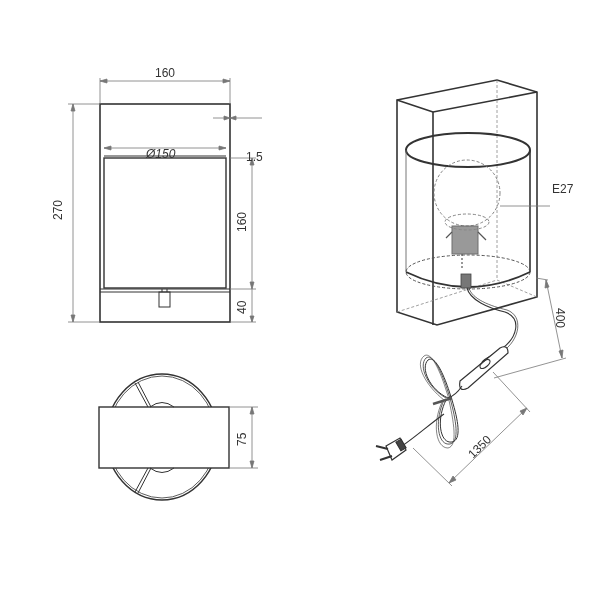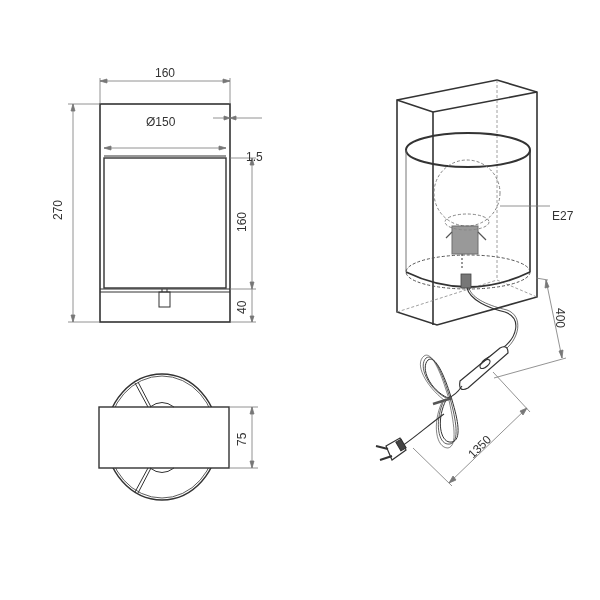--- a/index.html
+++ b/index.html
@@ -148,20 +148,20 @@
     <line x1="493" y1="372" x2="530" y2="412"></line>
     <line x1="413" y1="448" x2="452" y2="486"></line>
     <line x1="527" y1="408" x2="449" y2="483"></line>
     <polygon points="527,408 520,411 523,415" fill="#777"></polygon>
     <polygon points="449,483 456,480 453,476" fill="#777"></polygon>
   </g>
 </svg>
 
 <div class="html-label" style="left:155px; top:67px;">160</div>
 <div class="html-label" style="left:246px; top:104px;margin-top:47px;">1.5</div>
-<div class="html-label" style="left:146px; top:116px;">Ø150</div>
+<div class="html-label" style="left:146px; top:148px;font-style:italic;">Ø150</div>
 <div class="html-label" style="left:52px; top:220px; transform:rotate(-90deg); transform-origin:left top;">270</div>
 <div class="html-label" style="left:236px; top:232px; transform:rotate(-90deg); transform-origin:left top;">160</div>
 <div class="html-label" style="left:236px; top:314px; transform:rotate(-90deg); transform-origin:left top;">40</div>
 <div class="html-label" style="left:236px; top:446px; transform:rotate(-90deg); transform-origin:left top;">75</div>
-<div class="html-label" style="left:552px; top:210px;">E27</div>
+<div class="html-label" style="left:552px; top:183px;">E27</div>
 <div class="html-label" style="left:566px; top:308px; transform:rotate(90deg); transform-origin:left top;">400</div>
 <div class="html-label" style="left:466px; top:452px; transform:rotate(-45deg); transform-origin:left top;">1350</div>
 
 </body></html>

